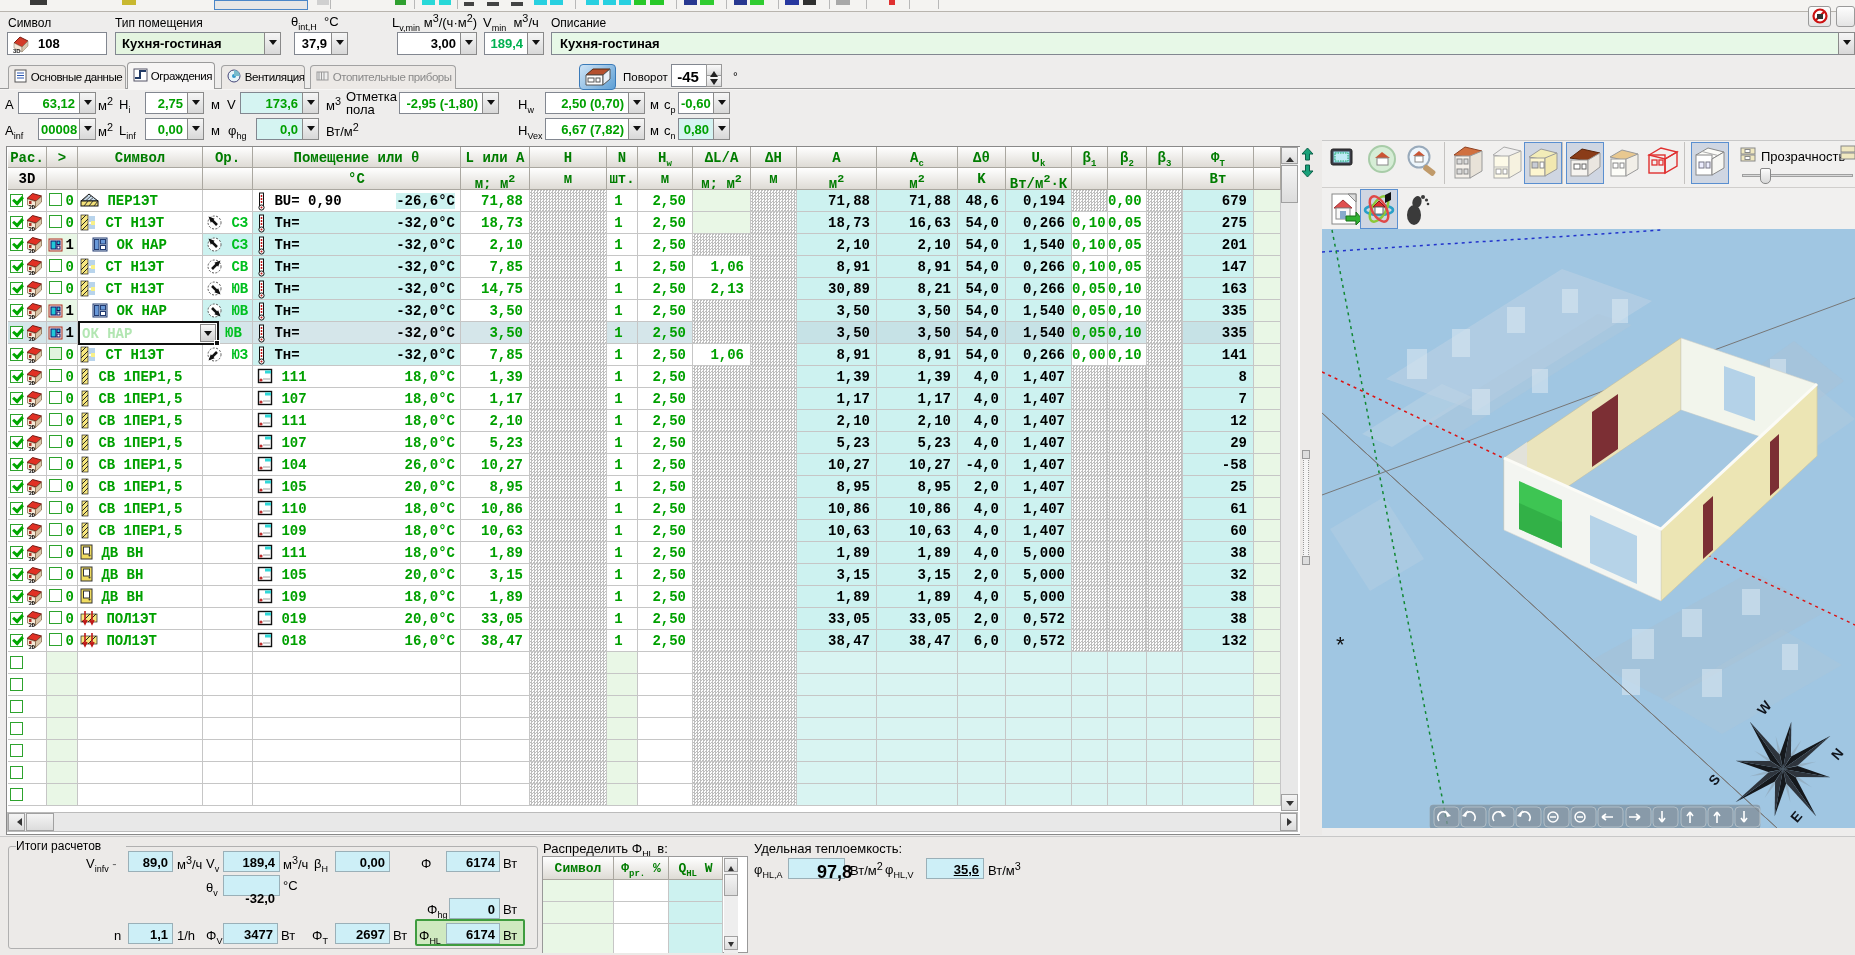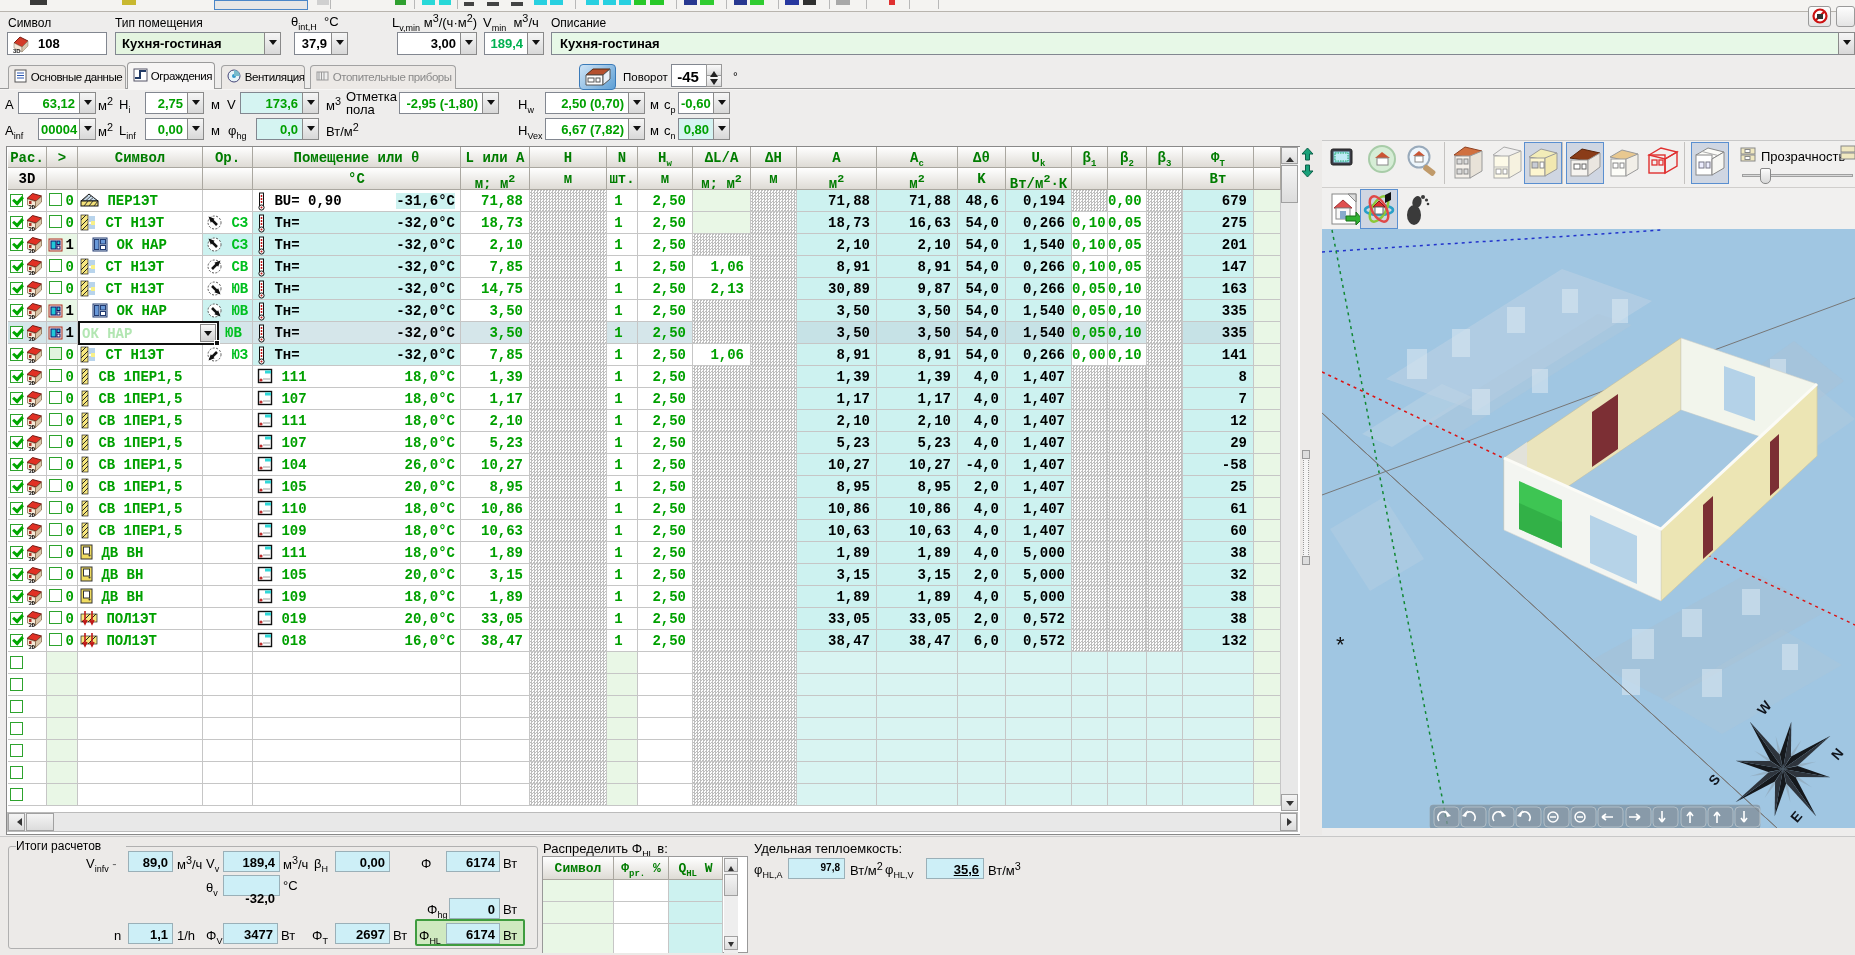--- a/index.html
+++ b/index.html
@@ -141,21 +141,21 @@
 <div class="fld" style="left:399px;top:92px;width:84px;height:22px;background:#fff;border:1px solid #828790;padding-top:3px;color:#00a000;">-2,95 (-1,80)</div>
 <div class="dd" style="left:482px;top:92px;height:22px"></div>
 <div class="lbl" style="left:518px;top:97px;font-size:13px">H<sub>w</sub></div>
 <div class="fld" style="left:545px;top:92px;width:84px;height:22px;background:#fff;border:1px solid #828790;padding-top:3px;color:#00a000;">2,50 (0,70)</div>
 <div class="dd" style="left:628px;top:92px;height:22px"></div>
 <div class="lbl" style="left:650px;top:97px;font-size:13px">м</div>
 <div class="lbl" style="left:664px;top:97px;font-size:13px">c<sub>p</sub></div>
 <div class="fld" style="left:678px;top:92px;width:36px;height:22px;background:#fff;border:1px solid #828790;padding-top:3px;color:#00a000;">-0,60</div>
 <div class="dd" style="left:713px;top:92px;height:22px"></div>
 <div class="lbl" style="left:5px;top:123px;font-size:13px">A<sub>inf</sub></div>
-<div class="fld" style="left:38px;top:118px;width:42px;height:22px;background:#fff;border:1px solid #828790;padding-top:3px;color:#00a000;">00004</div>
+<div class="fld" style="left:38px;top:118px;width:42px;height:22px;background:#fff;border:1px solid #828790;padding-top:3px;color:#00a000;">00008</div>
 <div class="dd" style="left:79px;top:118px;height:22px"></div>
 <div class="lbl" style="left:98px;top:121px;font-size:13px">м<sup>2</sup></div>
 <div class="lbl" style="left:119px;top:123px;font-size:13px">L<sub>inf</sub></div>
 <div class="fld" style="left:145px;top:118px;width:43px;height:22px;background:#fff;border:1px solid #828790;padding-top:3px;color:#00a000;">0,00</div>
 <div class="dd" style="left:187px;top:118px;height:22px"></div>
 <div class="lbl" style="left:211px;top:123px;font-size:13px">м</div>
 <div class="lbl" style="left:228px;top:123px;font-size:13px">φ<sub>hg</sub></div>
 <div class="fld" style="left:256px;top:118px;width:47px;height:22px;background:#d5f4f2;border:1px solid #828790;padding-top:3px;color:#00a000;">0,0</div>
 <div class="dd" style="left:302px;top:118px;height:22px"></div>
 <div class="lbl" style="left:326px;top:121px;font-size:13px">Вт/м<sup>2</sup></div>
@@ -224,21 +224,21 @@
         <line x1="4" y1="14" x2="8" y2="9" stroke="#333"></line>
         <line x1="9" y1="14" x2="13" y2="9" stroke="#333"></line>
         <line x1="14" y1="14" x2="18" y2="9" stroke="#333"></line>
       </svg></span><span style="color:#00a000;display:inline-block;margin-top:3px">&nbsp;ПЕР1ЭТ</span></div>
 <div class="cell" style="left:203px;top:190px;width:50px;height:22px;background:#fff;"></div>
 <div class="cell" style="left:253px;top:190px;width:208px;height:22px;background:#fff;"><span style="display:inline-block;margin:2px 0 0 4px;vertical-align:top"><svg width="9" height="19" style="vertical-align:middle">
         <rect x="2.5" y="1" width="4" height="13" fill="#fff" stroke="#111" stroke-width="1"></rect>
         <line x1="4.5" y1="3" x2="4.5" y2="12" stroke="#c01818" stroke-width="1.5" stroke-dasharray="2,1"></line>
         <circle cx="4.5" cy="15.5" r="2.6" fill="#fff" stroke="#111"></circle>
         <circle cx="4.5" cy="15.5" r="1" fill="#c01818"></circle>
-      </svg></span><span style="display:inline-block;margin-top:3px">&nbsp;<span class="btx">BU= 0,90</span></span><span style="position:absolute;right:5px;top:3px;color:#000;background:#cdf2f0;">-31,6°C</span></div>
+      </svg></span><span style="display:inline-block;margin-top:3px">&nbsp;<span class="btx">BU= 0,90</span></span><span style="position:absolute;right:5px;top:3px;color:#000;background:#cdf2f0;">-26,6°C</span></div>
 <div class="cell" style="left:461px;top:190px;width:69px;height:22px;background:#fff;">
     <span class="num gtx">71,88</span>
   </div>
 <div class="cell hat" style="left:530px;top:190px;width:77px;height:22px;"></div>
 <div class="cell" style="left:607px;top:190px;width:31px;height:22px;background:#fff;">
     <span class="num gtx">1&nbsp;</span>
   </div>
 <div class="cell" style="left:638px;top:190px;width:55px;height:22px;background:#fff;">
     <span class="num gtx">2,50</span>
   </div>
@@ -505,21 +505,21 @@
     <span class="num gtx">2,50</span>
   </div>
 <div class="cell" style="left:693px;top:278px;width:58px;height:22px;background:#fff;">
     <span class="num gtx">2,13</span>
   </div>
 <div class="cell hat" style="left:751px;top:278px;width:46px;height:22px;"></div>
 <div class="cell" style="left:797px;top:278px;width:80px;height:22px;background:#cdf2f0;">
     <span class="num btx">30,89</span>
   </div>
 <div class="cell" style="left:877px;top:278px;width:81px;height:22px;background:#cdf2f0;">
-    <span class="num btx">9,87</span>
+    <span class="num btx">8,21</span>
   </div>
 <div class="cell" style="left:958px;top:278px;width:48px;height:22px;background:#cdf2f0;">
     <span class="num btx">54,0</span>
   </div>
 <div class="cell" style="left:1006px;top:278px;width:66px;height:22px;background:#cdf2f0;">
     <span class="num btx">0,266</span>
   </div>
 <div class="cell" style="left:1072px;top:278px;width:36px;height:22px;background:#fff;">
     <span class="num gtx">0,05</span>
   </div>
@@ -1845,16 +1845,16 @@
 <div class="ab" style="left:724px;top:857px;width:14px;height:96px;background:#eee;"></div>
 <div class="scb" style="left:724px;top:858px;width:14px;height:14px;">
     <div style="margin:4px auto 0;width:0;height:0;border:3.5px solid transparent;border-bottom:5px solid #333"></div>
   </div>
 <div class="scb" style="left:724px;top:874px;width:14px;height:22px;"></div>
 <div class="scb" style="left:724px;top:936px;width:14px;height:14px;">
     <div style="margin:5px auto 0;width:0;height:0;border:3.5px solid transparent;border-top:5px solid #333"></div>
   </div>
 <div class="lbl" style="left:754px;top:841px;font-size:13px">Удельная теплоемкость:</div>
 <div class="lbl" style="left:754px;top:862px;font-size:13px">φ<sub>HL,A</sub></div>
-<div class="fld" style="left:788px;top:858px;width:57px;height:21px;background:#cdeff7;border:1px solid #9ab0b8;padding-top:3px;font-size:10px;padding-left:28px;">97,8</div>
+<div class="fld" style="left:788px;top:858px;width:57px;height:21px;background:#cdeff7;border:1px solid #9ab0b8;padding-top:3px;font-size:18px;padding-left:28px;">97,8</div>
 <div class="lbl" style="left:850px;top:860px;font-size:13px">Вт/м<sup>2</sup></div>
 <div class="lbl" style="left:885px;top:862px;font-size:13px">φ<sub>HL,V</sub></div>
 <div class="fld" style="left:926px;top:858px;width:58px;height:21px;background:#cdeff7;border:1px solid #9ab0b8;padding-top:3px;font-size:13px;text-decoration:underline;">35,6</div>
 <div class="lbl" style="left:988px;top:860px;font-size:13px">Вт/м<sup>3</sup></div>
 </body></html>

